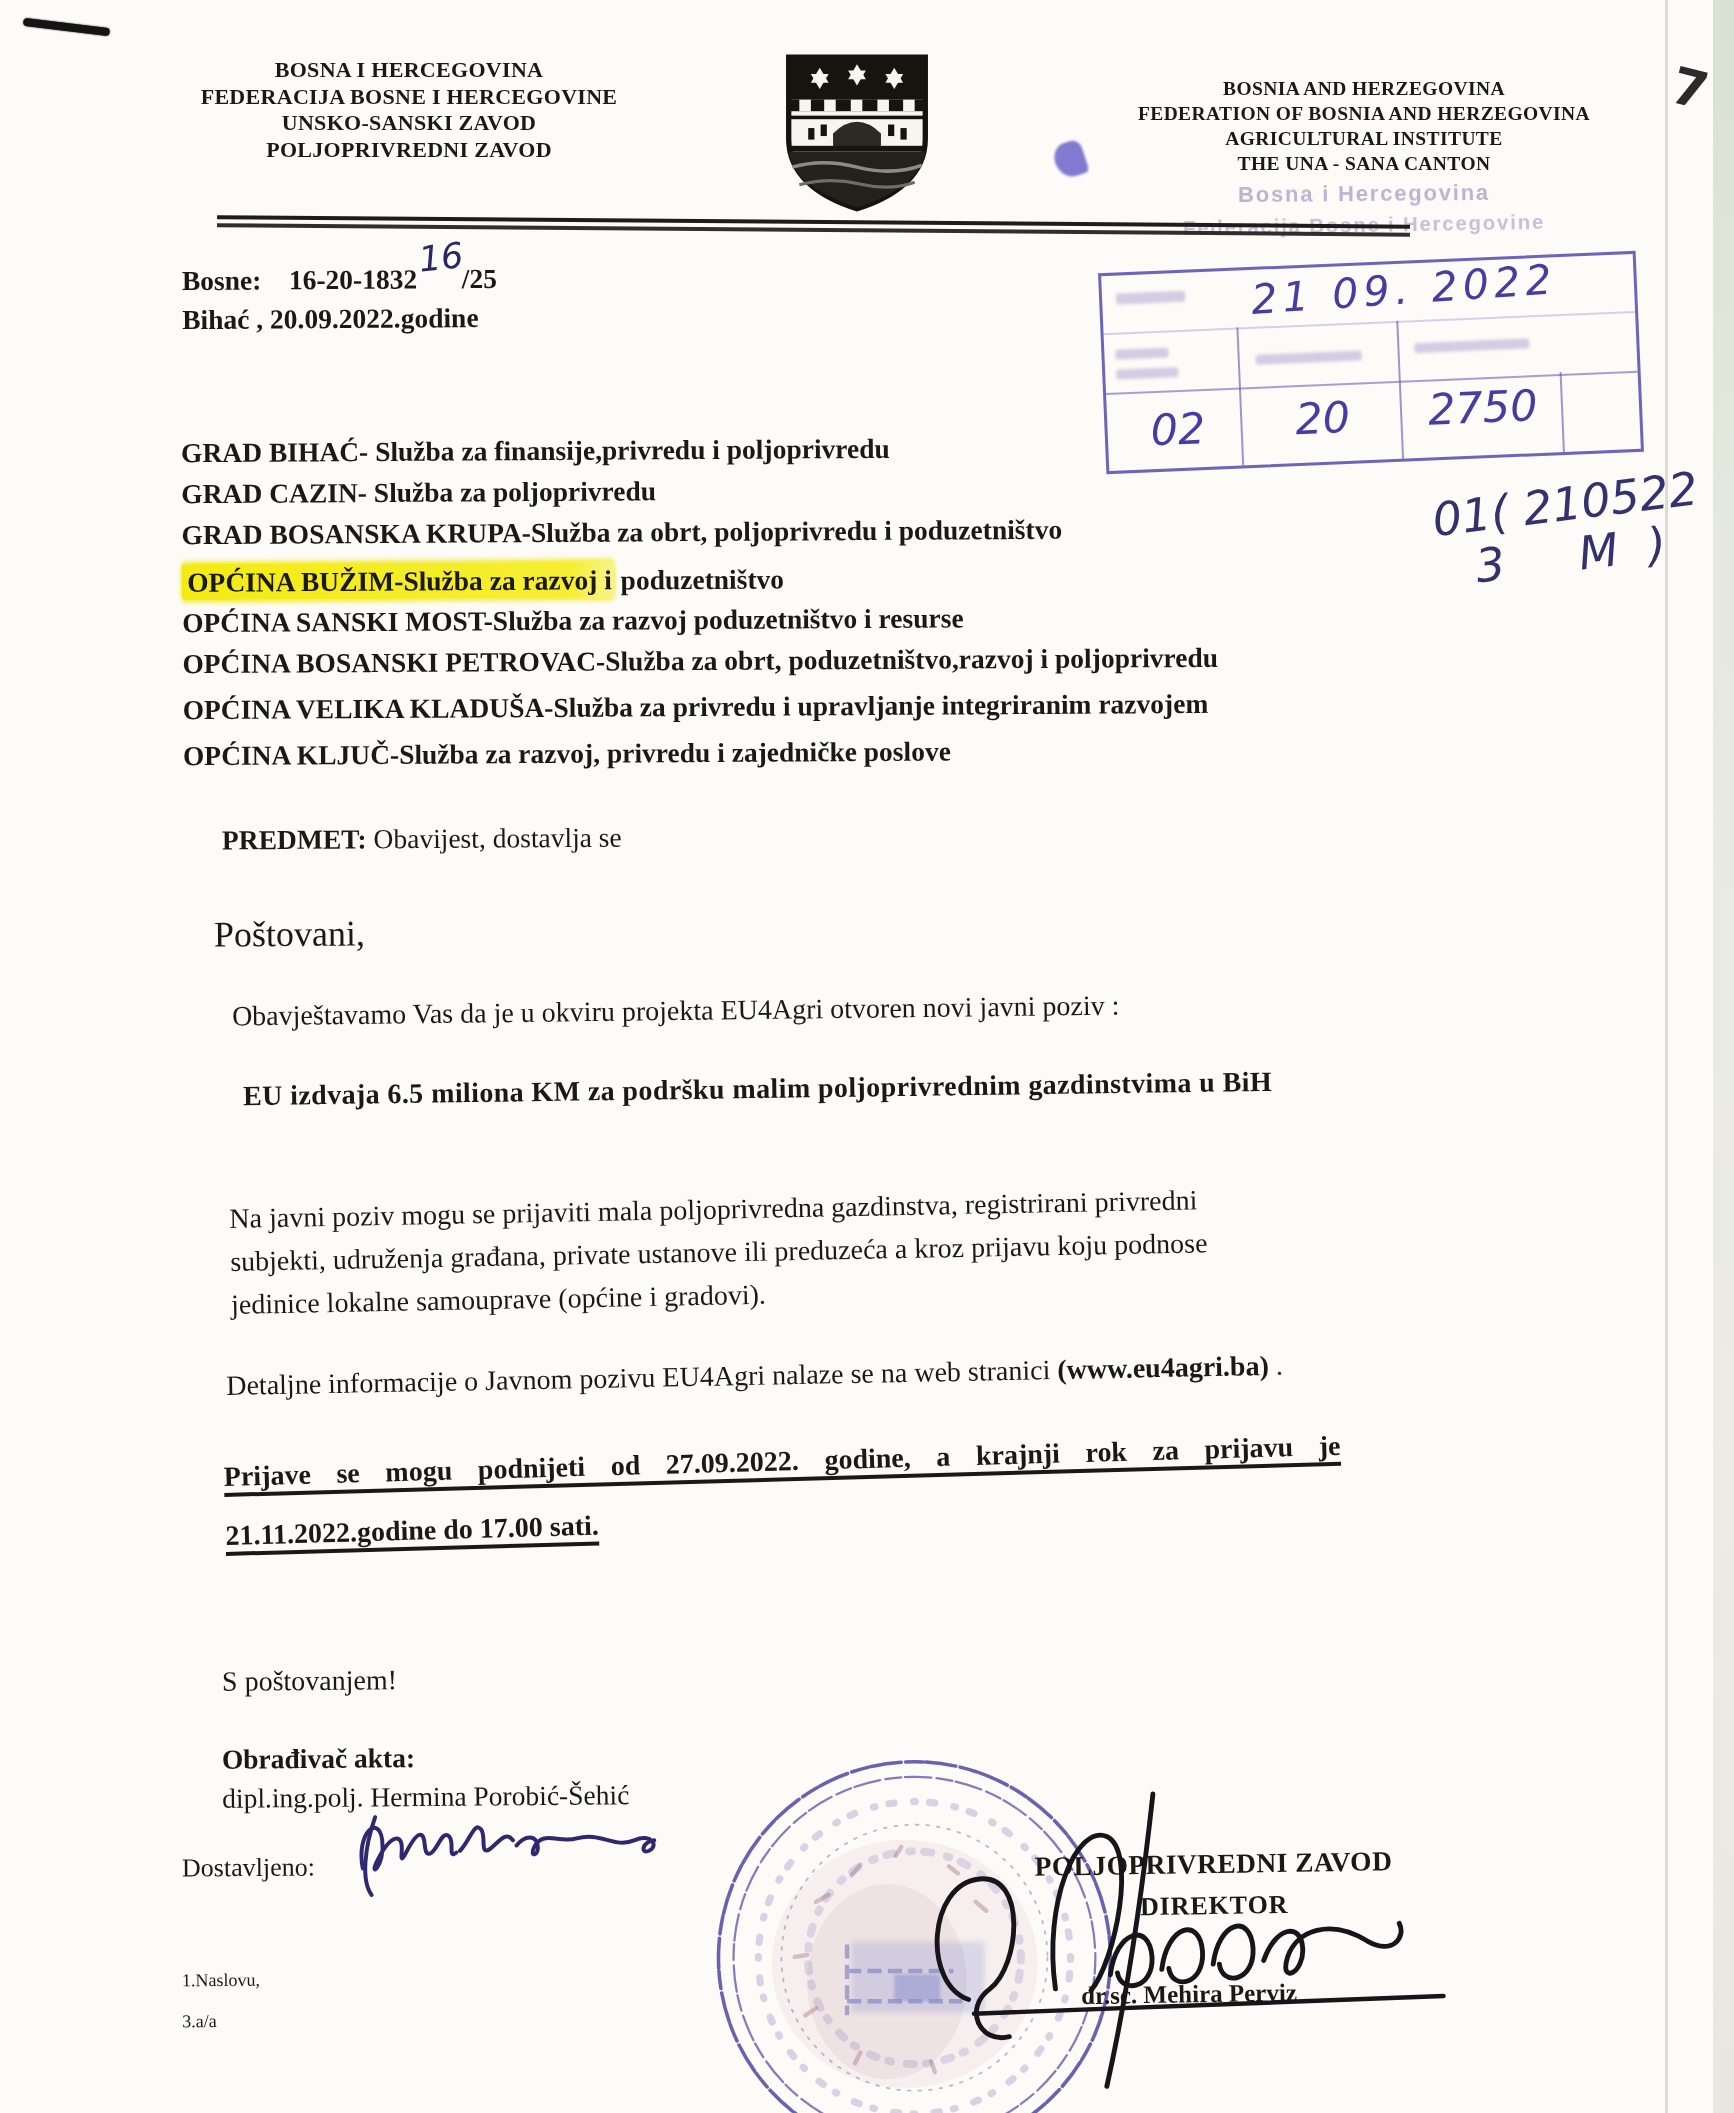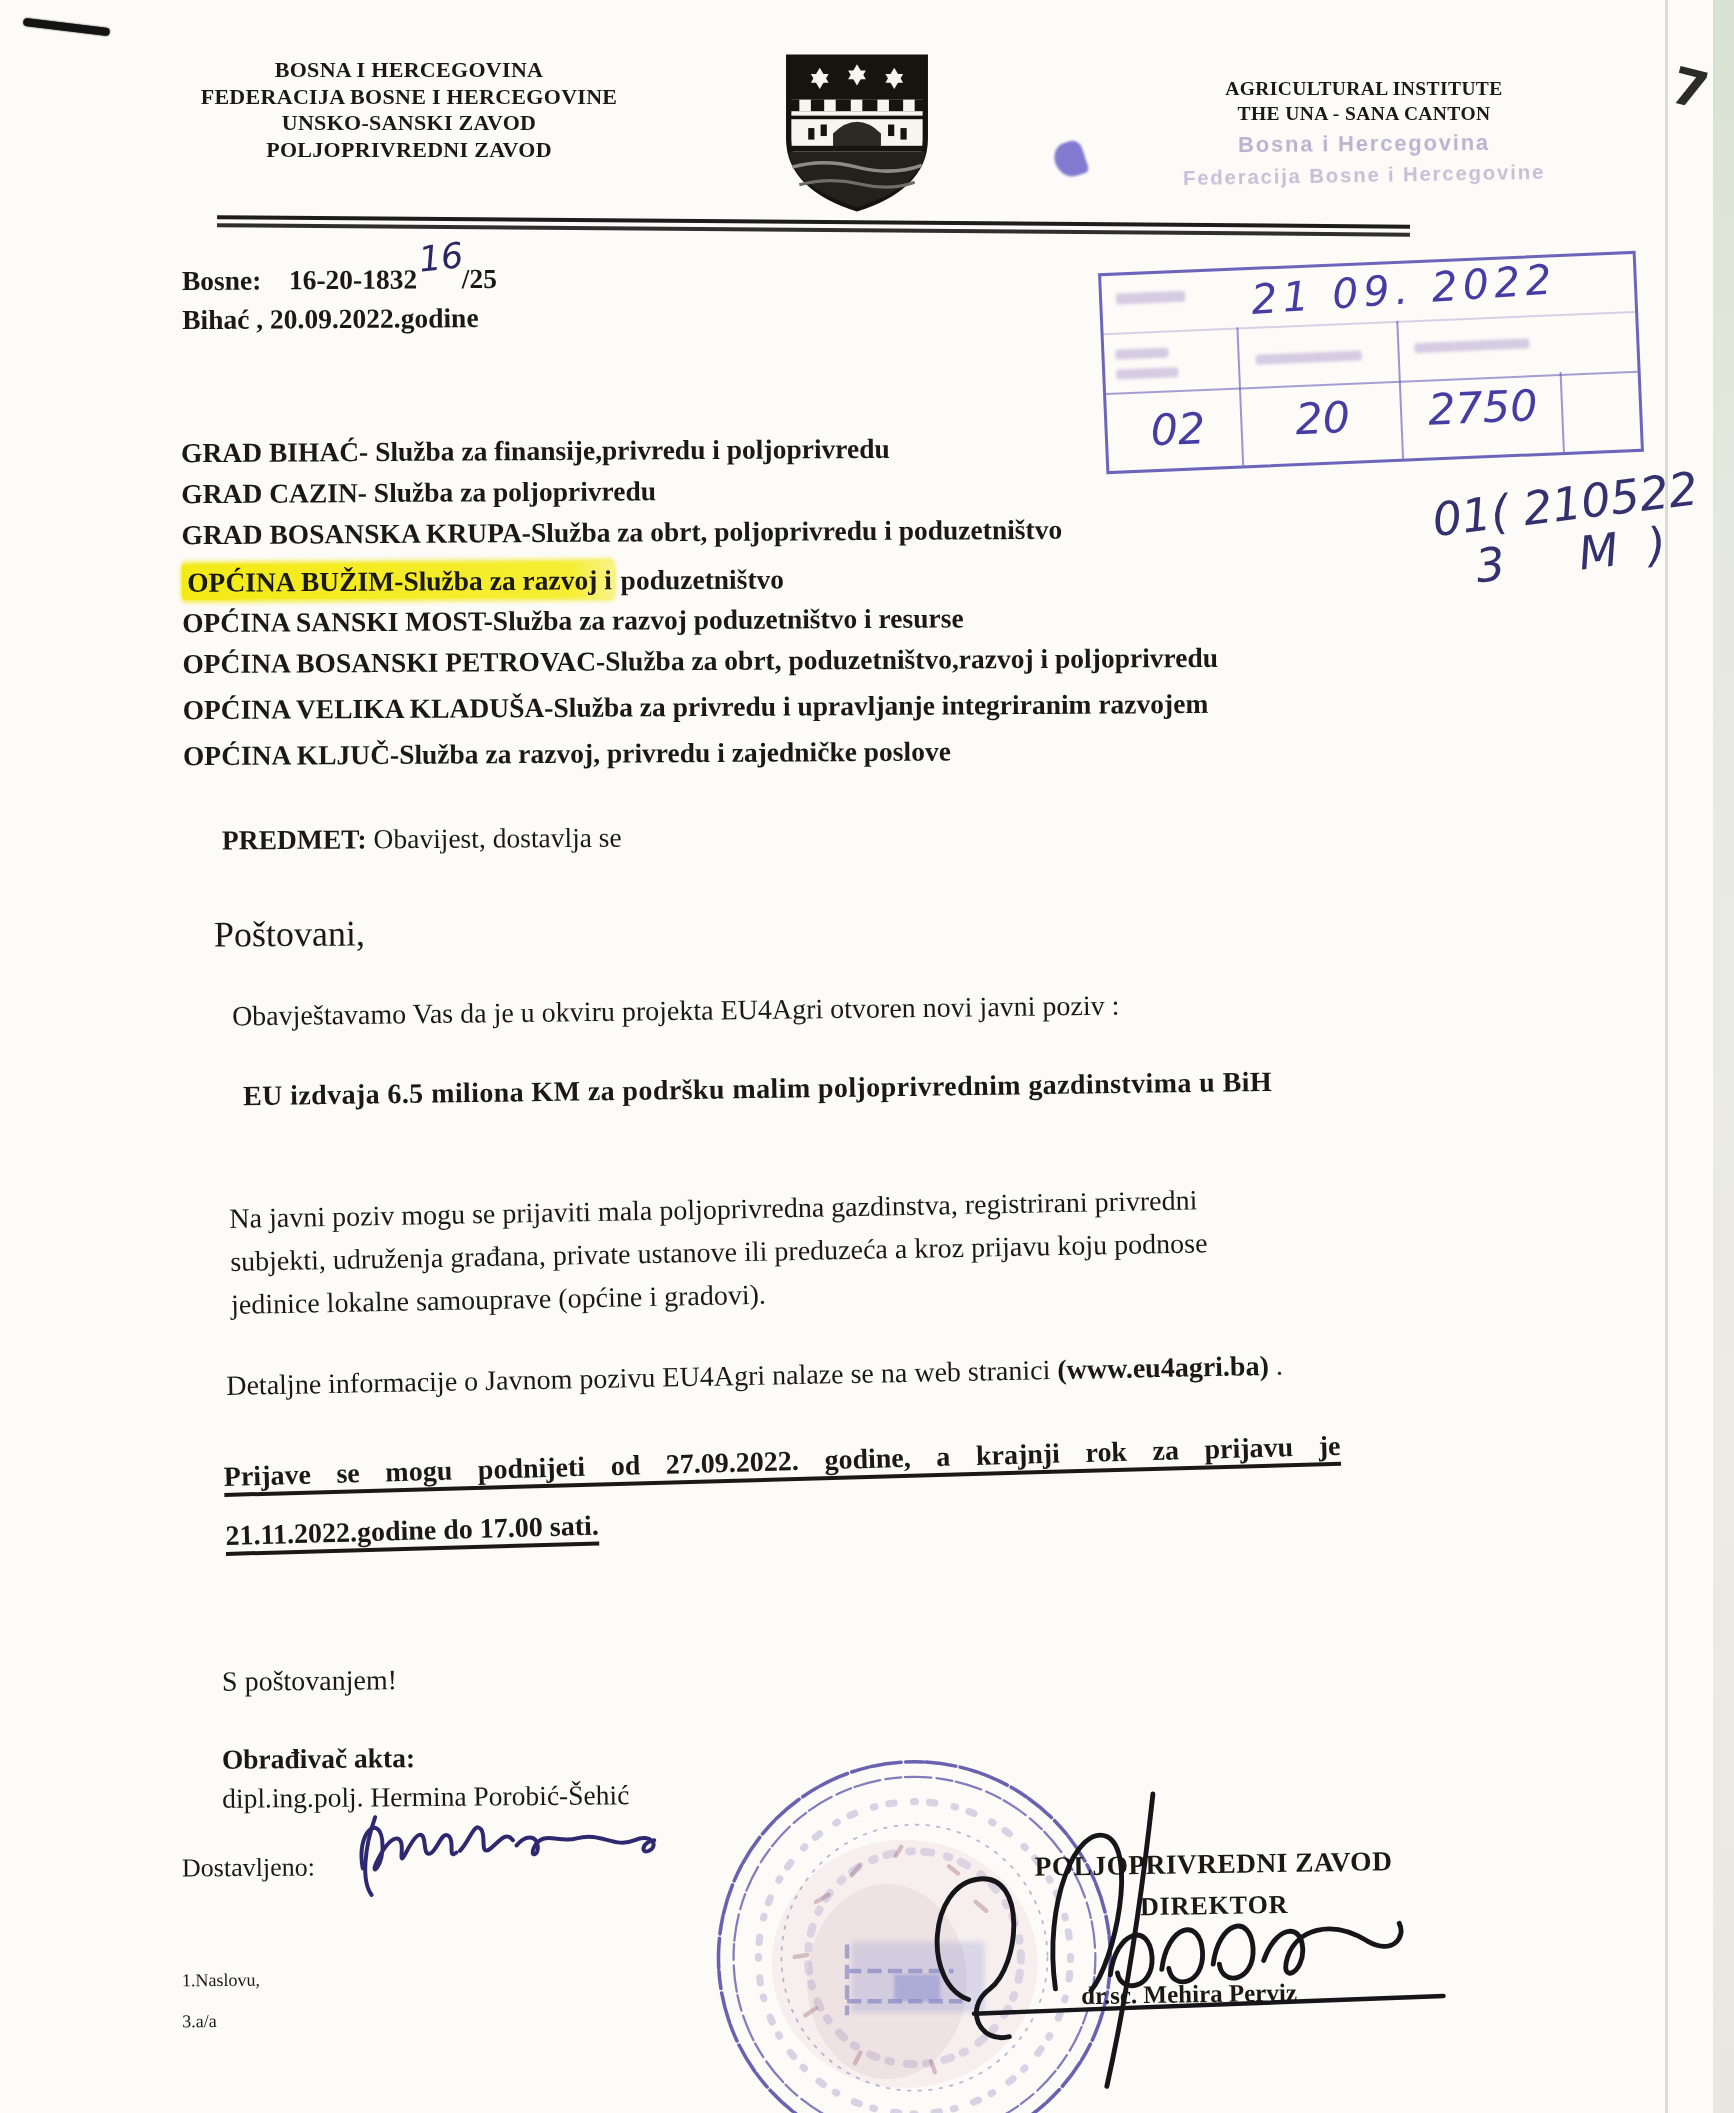--- a/index.html
+++ b/index.html
@@ -111,20 +111,22 @@
       <rect x="138" y="88" width="7" height="13" fill="#16140f"></rect>
       <path d="M12 112 H166 V100 C166 140 134 165 89 179 C44 165 12 140 12 100 Z" fill="none"></path>
       <path d="M12 114 H166 C164 142 132 164 89 177 C46 164 14 142 12 114 Z" fill="#23211c"></path>
       <path d="M16 132 Q50 122 89 132 T 162 130" stroke="#8d8c84" stroke-width="4" fill="none"></path>
       <path d="M24 152 Q58 143 92 151 T 154 149" stroke="#6f6e66" stroke-width="3.5" fill="none"></path>
       <rect x="12" y="108" width="154" height="6" fill="#16140f"></rect>
     </svg>
   </div>
 
   <div class="abs hright ctr b">
+    <div>BOSNIA  AND  HERZEGOVINA</div>
+    <div>FEDERATION OF BOSNIA AND HERZEGOVINA</div>
     <div>AGRICULTURAL INSTITUTE</div>
     <div>THE UNA - SANA CANTON</div>
     <div class="ghost ghost1">Bosna i Hercegovina</div>
     <div class="ghost ghost2">Federacija Bosne i Hercegovine</div>
   </div>
   <div class="abs blueblob"></div>
 
   <div class="abs hrule">
     <div class="l1"></div>
       <div class="l2"></div>

